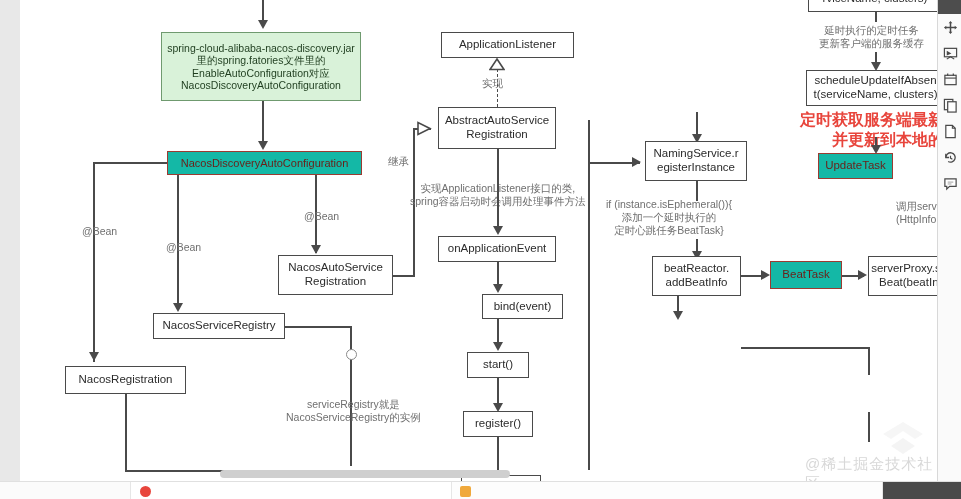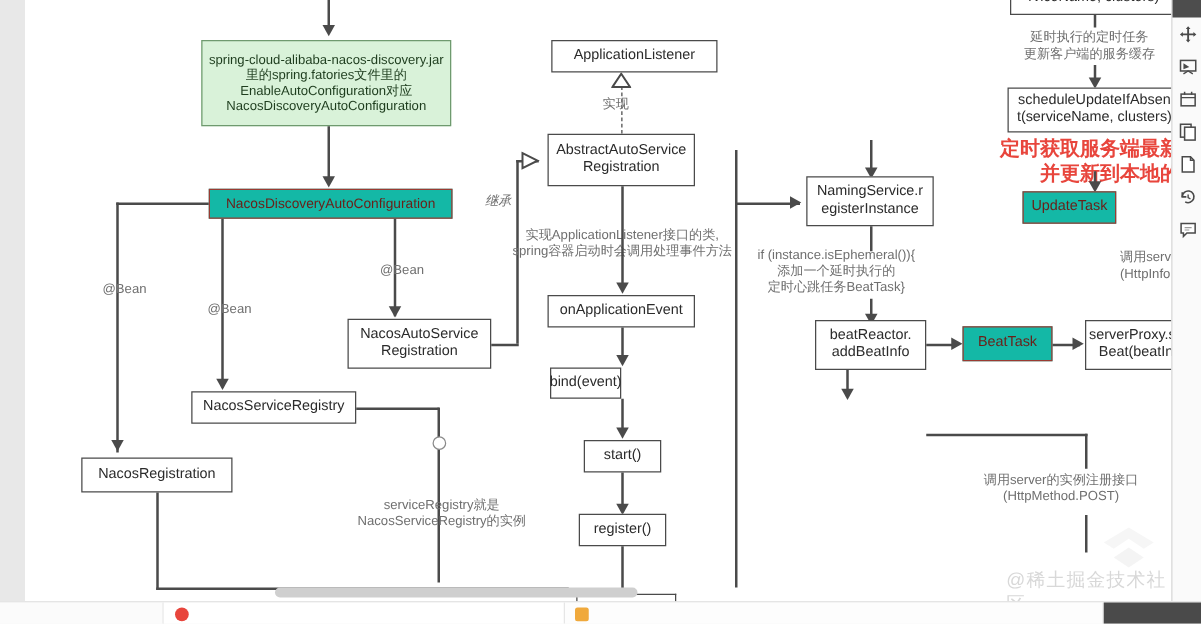--- a/index.html
+++ b/index.html
@@ -121,21 +121,21 @@
     <div class="dot-end" style="left:326px;top:349px;"></div>
     <div class="lbl" style="left:266px;top:398px;">serviceRegistry就是
 NacosServiceRegistry的实例</div>
 
     <div class="ln h" style="left:373px;top:275px;width:22px;"></div>
     <div class="ln v" style="left:393px;top:128px;height:147px;"></div>
     <div class="ln h" style="left:393px;top:128px;width:18px;"></div>
     <svg class="ht-up-wrap" style="left:396px;top:121px;" width="16" height="15" viewBox="0 0 16 15">
       <path d="M14 7.5 L2 1.5 L2 13.5 Z" fill="#ffffff" stroke="#4a4a4a" stroke-width="1.6"></path>
     </svg>
-    <div class="lbl" style="left:368px;top:155px;font-style:italic;">继承</div>
+    <div class="lbl" style="left:368px;top:155px;">继承</div>
 
     <div class="node" style="left:421px;top:32px;width:133px;height:26px;">
       <span>ApplicationListener</span>
     </div>
 
     <div class="ln dash-v" style="left:477px;top:69px;height:38px;"></div>
     <svg class="ht-up-wrap" style="left:469px;top:58px;" width="16" height="13" viewBox="0 0 16 13">
       <path d="M8 1 L15 11.5 L1 11.5 Z" fill="#ffffff" stroke="#4a4a4a" stroke-width="1.6"></path>
     </svg>
     <div class="lbl" style="left:462px;top:77px;">实现</div>
@@ -151,21 +151,21 @@
     <div class="ln v" style="left:477px;top:149px;height:82px;"></div>
     <div class="ah down" style="left:473px;top:226px;"></div>
 
     <div class="node" style="left:418px;top:236px;width:118px;height:26px;">
       <span>onApplicationEvent</span>
     </div>
 
     <div class="ln v" style="left:477px;top:262px;height:27px;"></div>
     <div class="ah down" style="left:473px;top:284px;"></div>
 
-    <div class="node" style="left:420px;top:294px;width:57px;height:25px;text-align:right;">
+    <div class="node" style="left:462px;top:294px;width:81px;height:25px;text-align:right;">
       <span>bind(event)</span>
     </div>
 
     <div class="ln v" style="left:477px;top:319px;height:28px;"></div>
     <div class="ah down" style="left:473px;top:342px;"></div>
 
     <div class="node" style="left:447px;top:352px;width:62px;height:26px;">
       <span>start()</span>
     </div>
 
@@ -218,22 +218,20 @@
       <span style="white-space:pre-line;">serverProxy.send
 Beat(beatInfo)</span>
     </div>
 
     <div class="ln v" style="left:657px;top:296px;height:20px;"></div>
     <div class="ah down" style="left:653px;top:311px;"></div>
 
 
     <div class="ln h" style="left:721px;top:347px;width:129px;"></div>
     <div class="ln v" style="left:848px;top:347px;height:28px;"></div>
-    <div class="lbl" style="left:767px;top:378px;">调用server的实例注册接口
-(HttpMethod.POST)</div>
     <div class="ln v" style="left:848px;top:412px;height:30px;"></div>
 
     <div class="node" style="left:788px;top:-14px;width:134px;height:26px;">
       <span>rviceName, clusters)</span>
     </div>
 
     <div class="ln v" style="left:855px;top:12px;height:10px;"></div>
     <div class="lbl" style="left:799px;top:24px;text-align:center;">延时执行的定时任务
 更新客户端的服务缓存</div>
     <div class="ln v" style="left:855px;top:52px;height:16px;"></div>

